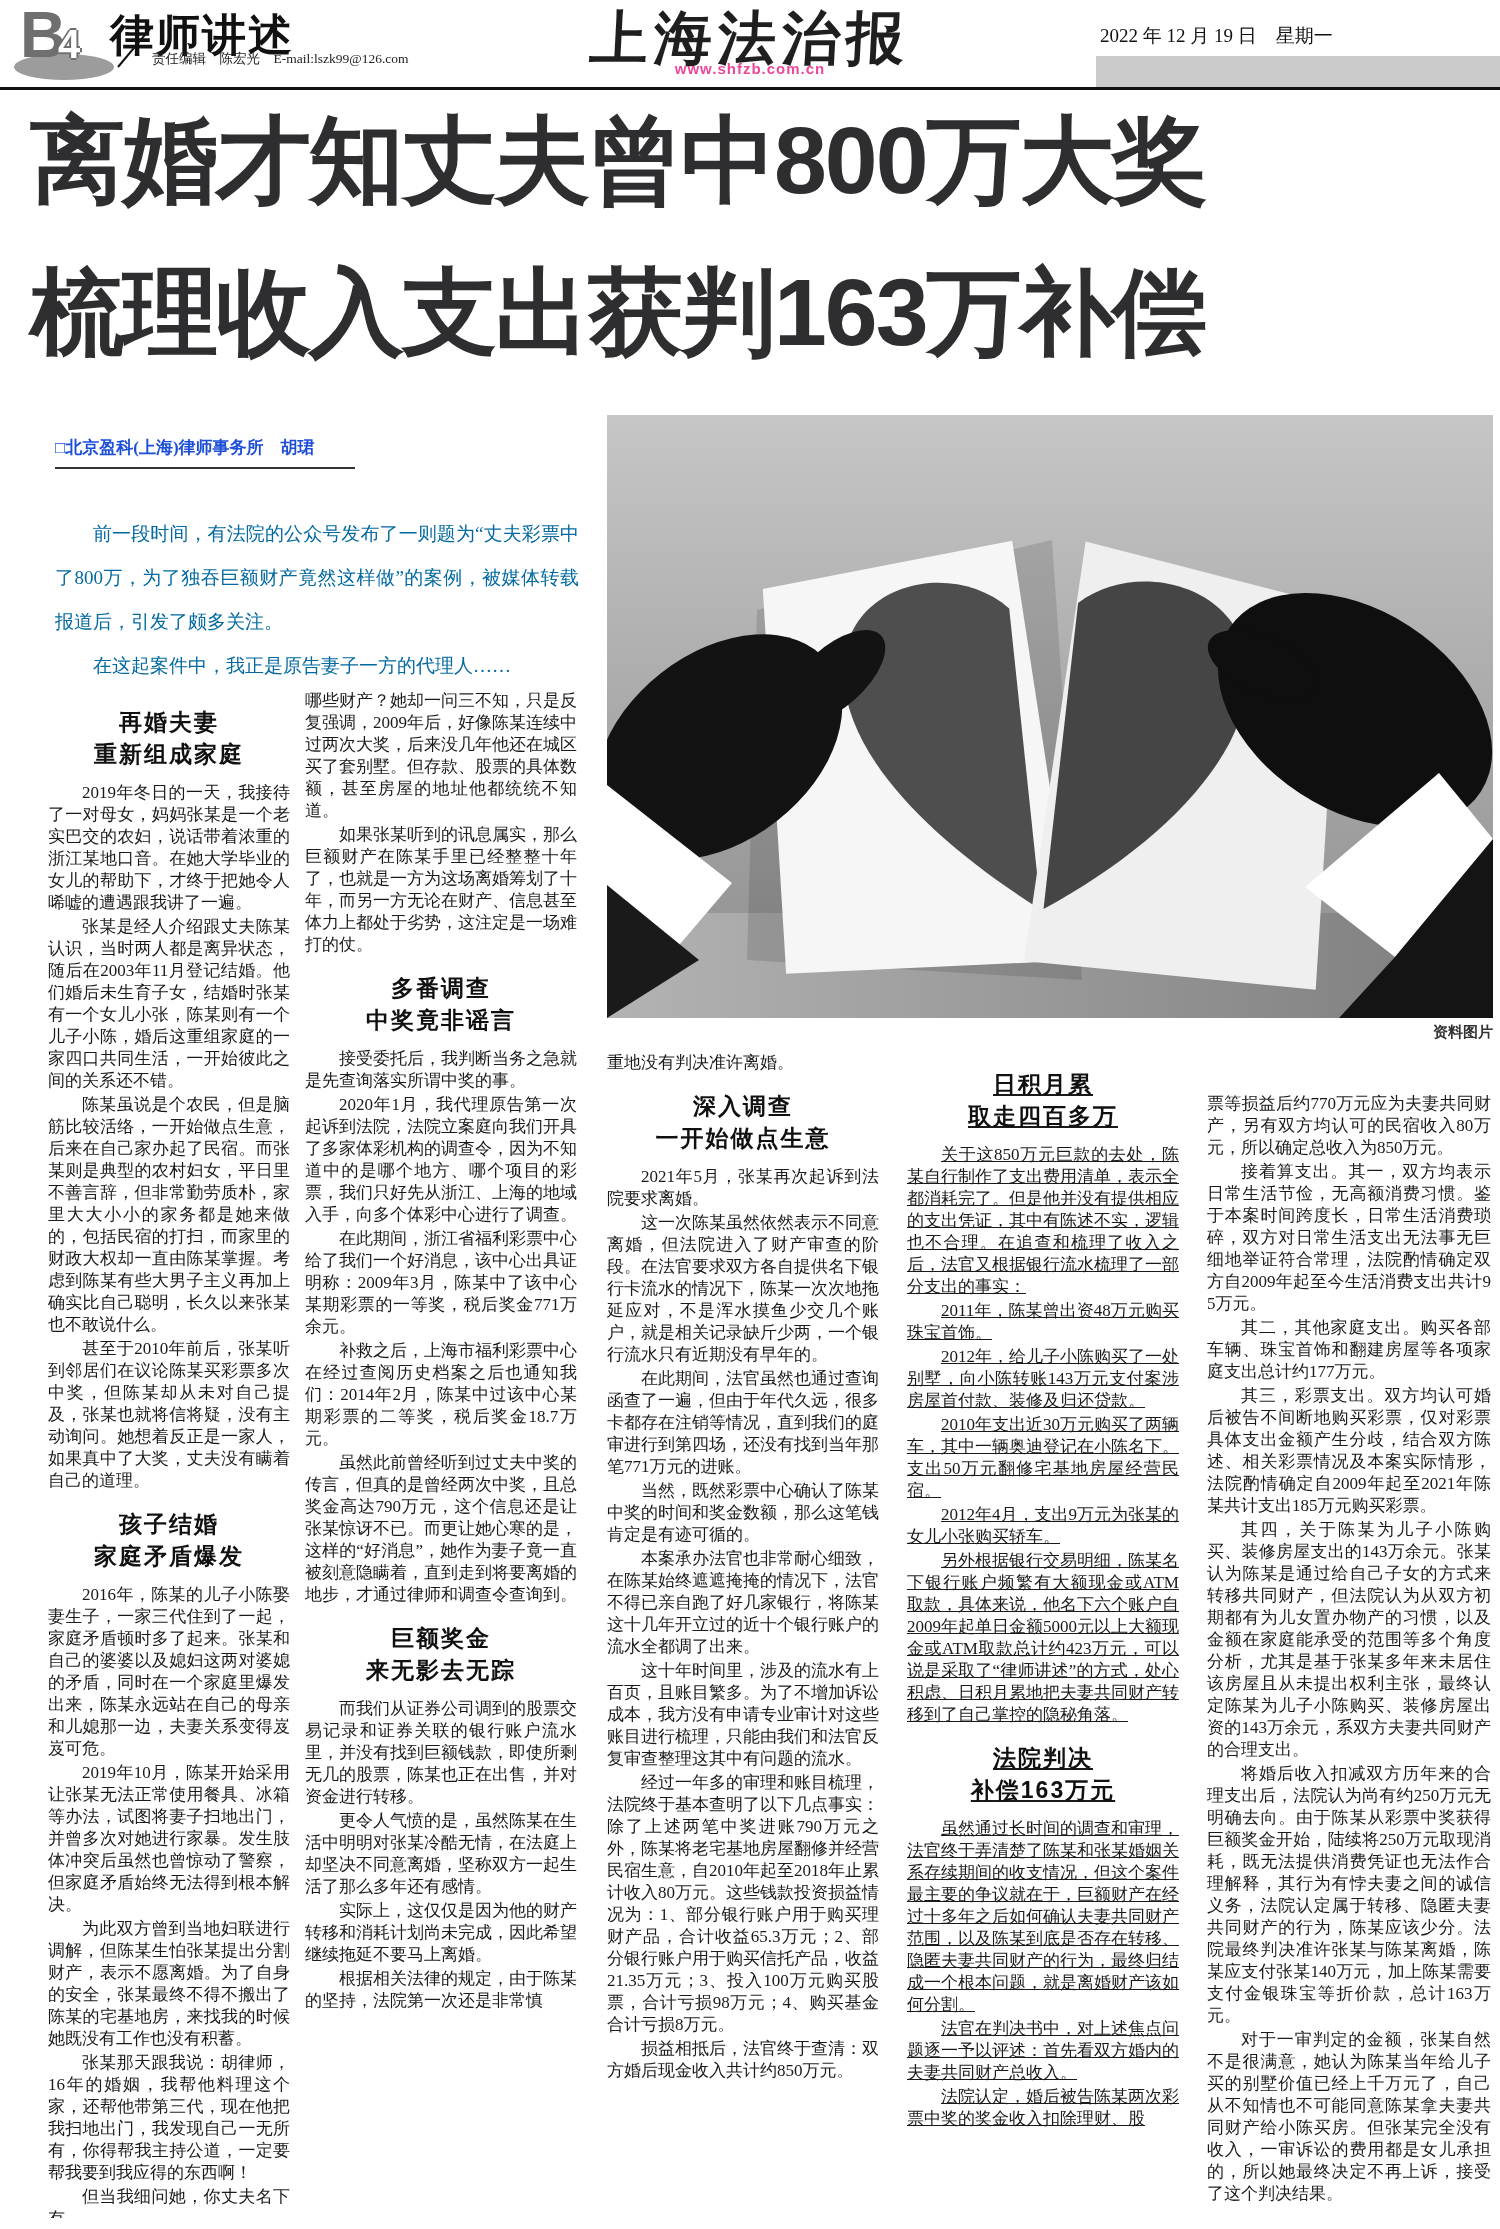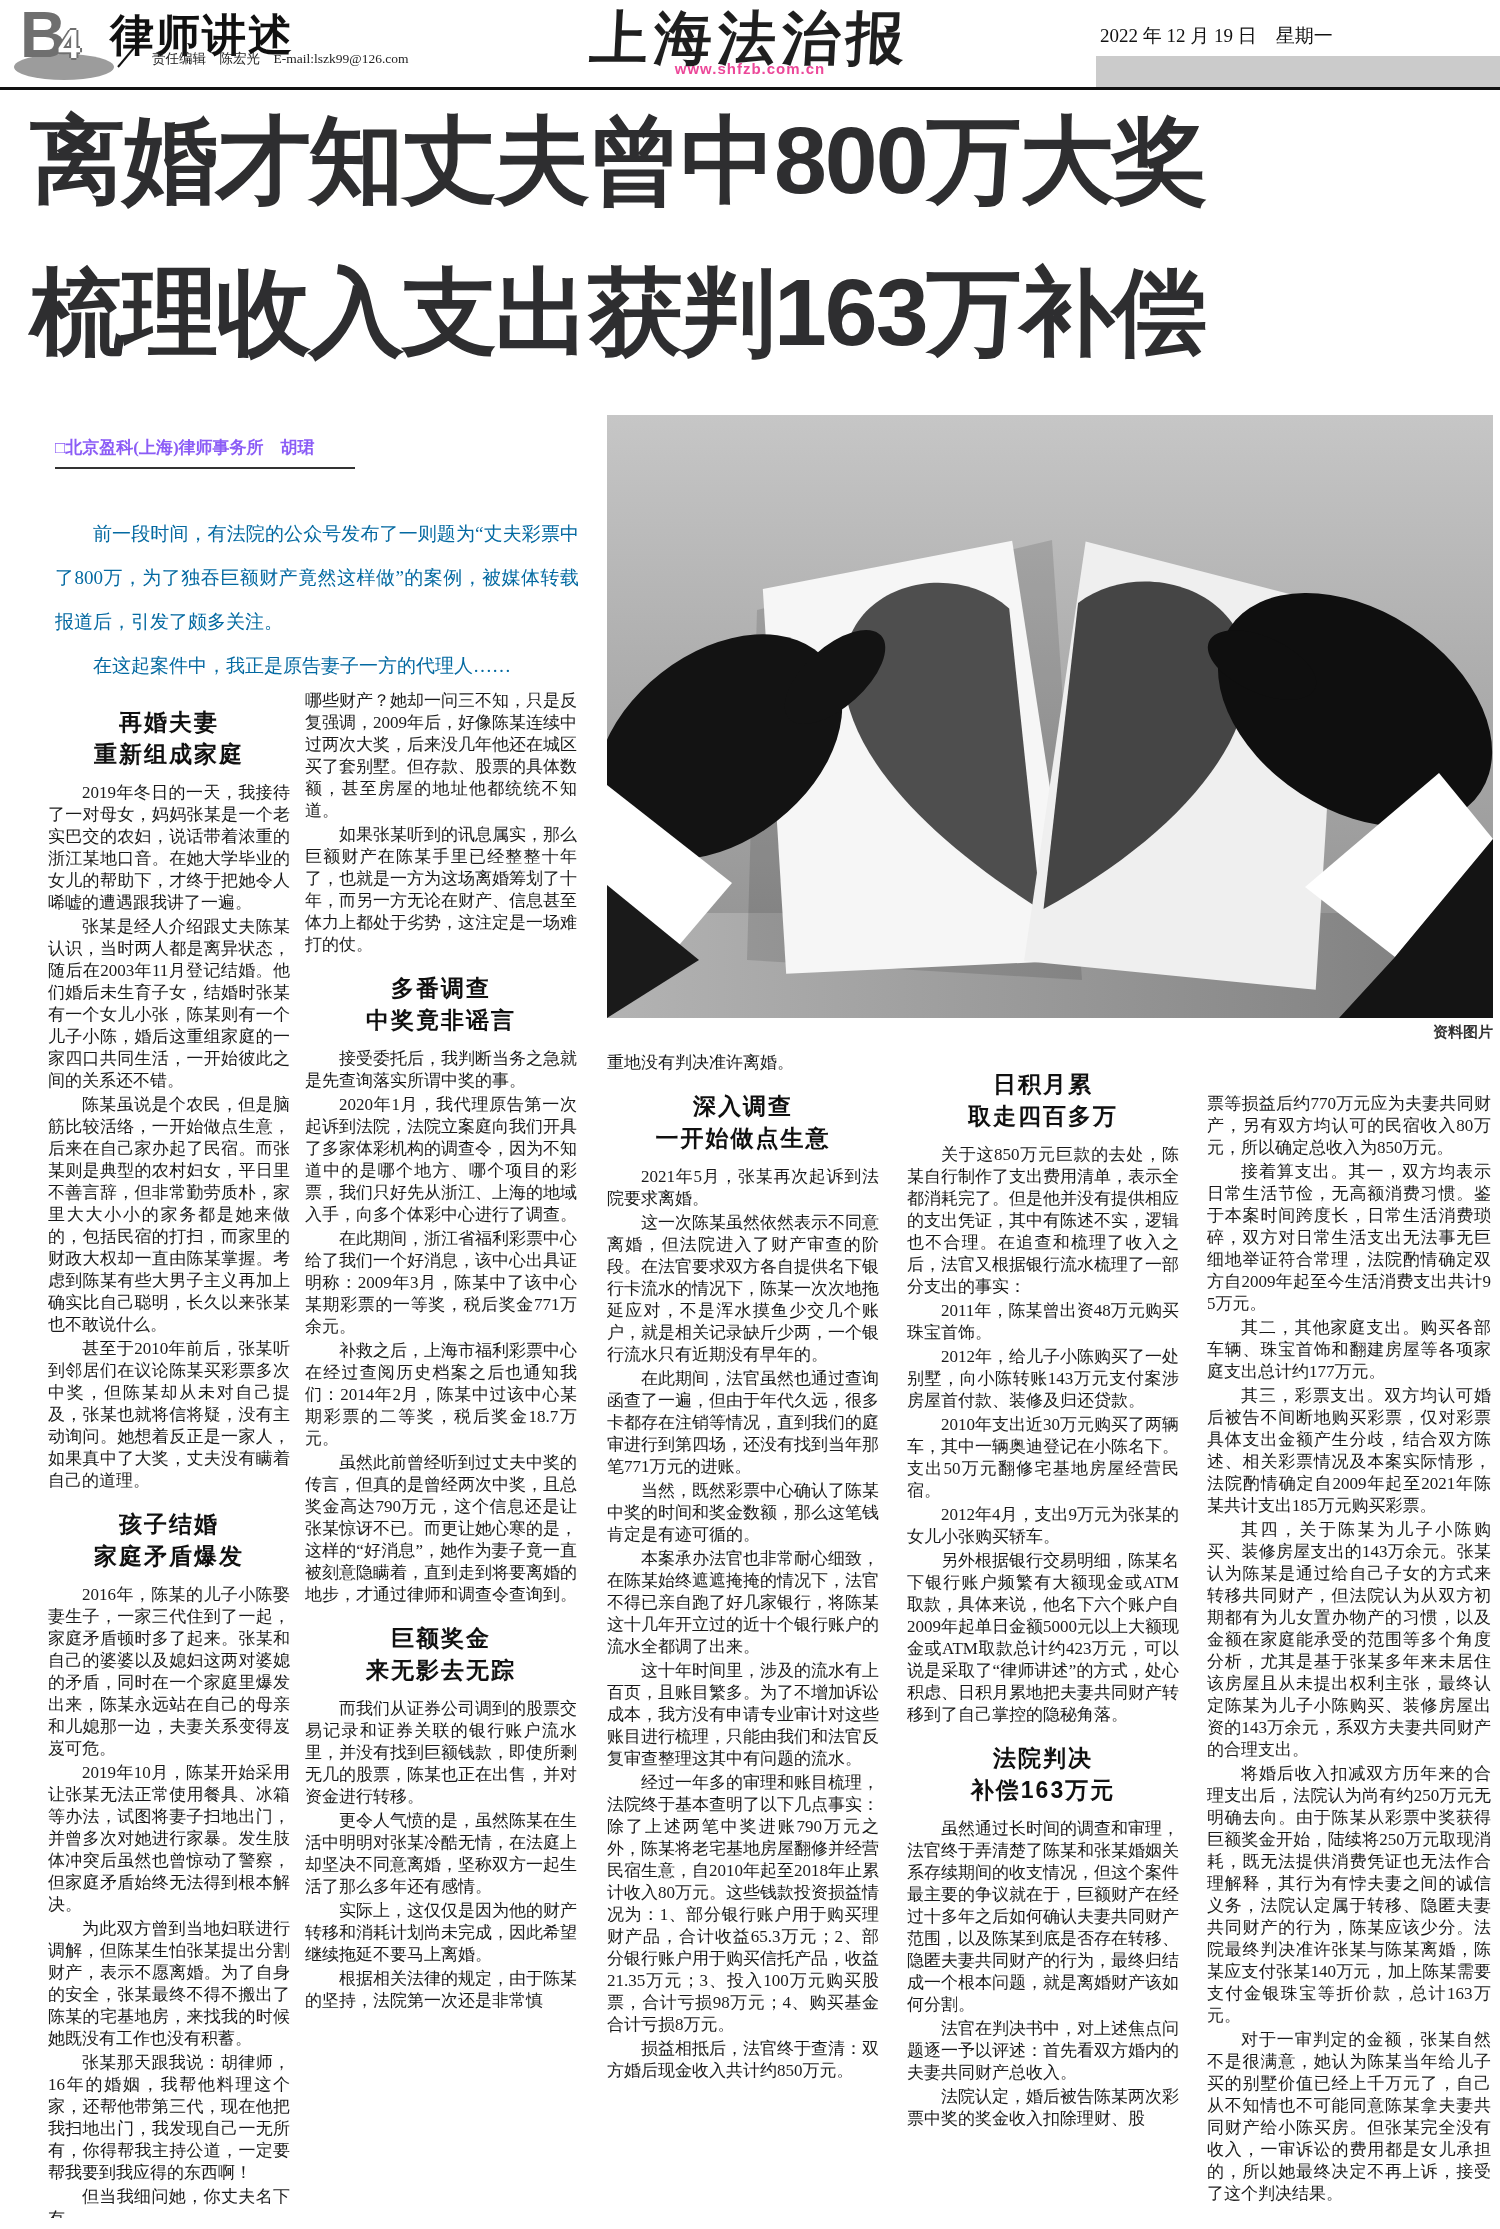--- a/index.html
+++ b/index.html
@@ -20,40 +20,40 @@
   #date-line{position:absolute;left:1100px;top:23px;font:19px "Liberation Serif",serif;color:#111;}
   #header-graybar{position:absolute;left:1096px;top:56px;width:404px;height:31px;background:#cbcbcb;}
   #header-rule{position:absolute;left:0;top:87px;width:1500px;height:3px;background:#111;}
   #header-slash{position:absolute;left:118px;top:66px;width:52px;height:2px;background:#111;transform:rotate(-50deg);transform-origin:left center;}
   
   .headline{position:absolute;left:30px;width:1120px;font:bold 95px/125px "Liberation Sans",sans-serif;
             color:#2e2e30;letter-spacing:-2px;white-space:nowrap;}
   #headline1{top:98px;}
   #headline2{top:250px;}
   
-  #byline{position:absolute;left:55px;top:436px;width:300px;font:bold 17px "Liberation Serif",serif;color:#8b5cf6;
+  #byline{position:absolute;left:55px;top:436px;width:300px;font:bold 17px "Liberation Serif",serif;color:#1d4ed8;
           padding-bottom:8px;border-bottom:2px solid #333;}
   #intro{position:absolute;left:55px;top:512px;width:524px;font:19px/44px "Liberation Serif",serif;color:#0369a1;
          text-align:justify;word-break:break-all;}
   #intro p{margin:0;text-indent:2em;}
   
   #photo{position:absolute;left:607px;top:415px;width:886px;height:603px;}
   #photo-caption{position:absolute;left:607px;top:1023px;width:886px;text-align:right;
                  font:bold 15px "Liberation Serif",serif;color:#333;}
   
   .col{position:absolute;text-align:justify;word-break:break-all;overflow:hidden;
        font:17px/22px "Liberation Serif",serif;color:#1a1a1a;}
   .col p{margin:0 0 2px 0;text-indent:2em;}
   .col p.cont{text-indent:0;}
   .sec-head{font:bold 23px/32px "Liberation Sans",sans-serif;text-align:center;color:#101010;
             margin:16px 0 12px 0;text-indent:0;letter-spacing:2px;}
   #col-0{left:48px;  top:690px;  width:242px;height:1528px;}
   #col-1{left:305px; top:690px;  width:272px;height:1528px;}
   #col-2{left:607px; top:1052px; width:272px;height:1166px;}
-  #col-3{left:907px; top:1052px; width:272px;height:1166px;}
+  #col-3{left:907px; top:1052px; width:272px;height:1166px;text-decoration:underline;}
   #col-4{left:1207px;top:1093px; width:284px;height:1166px;}
 </style>
 </head>
 <body>
 
 <div id="page">
 
   <div id="page-badge">
     <div id="badge-shadow"></div>
     <div id="badge-b">B</div>

